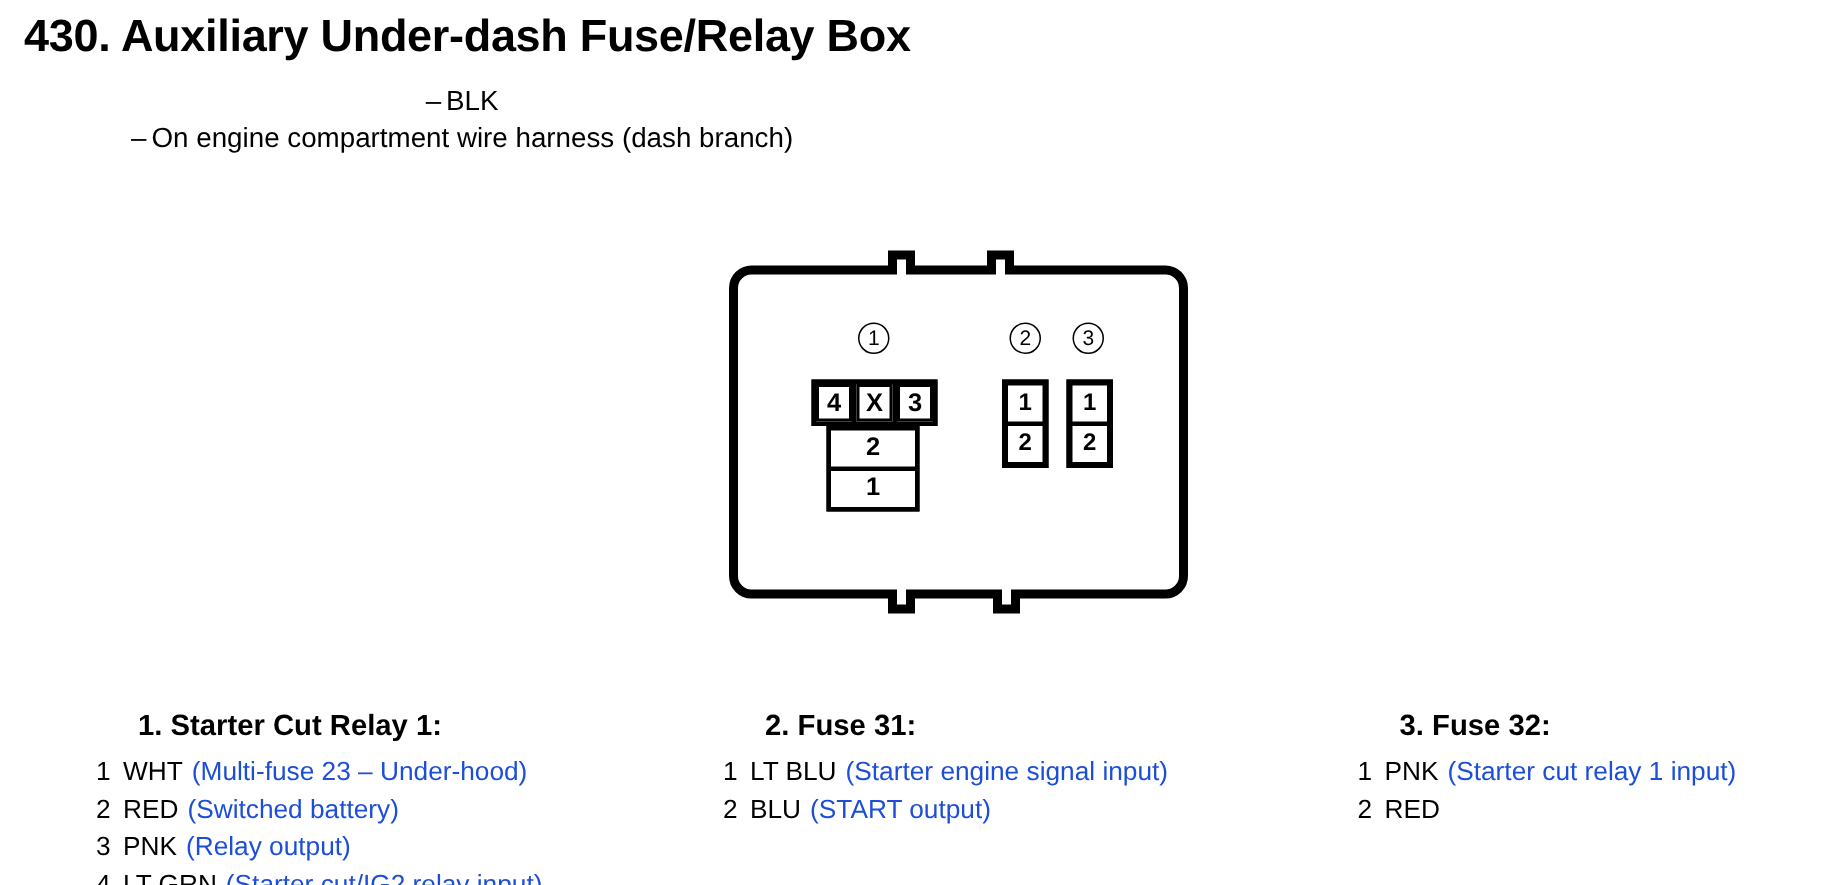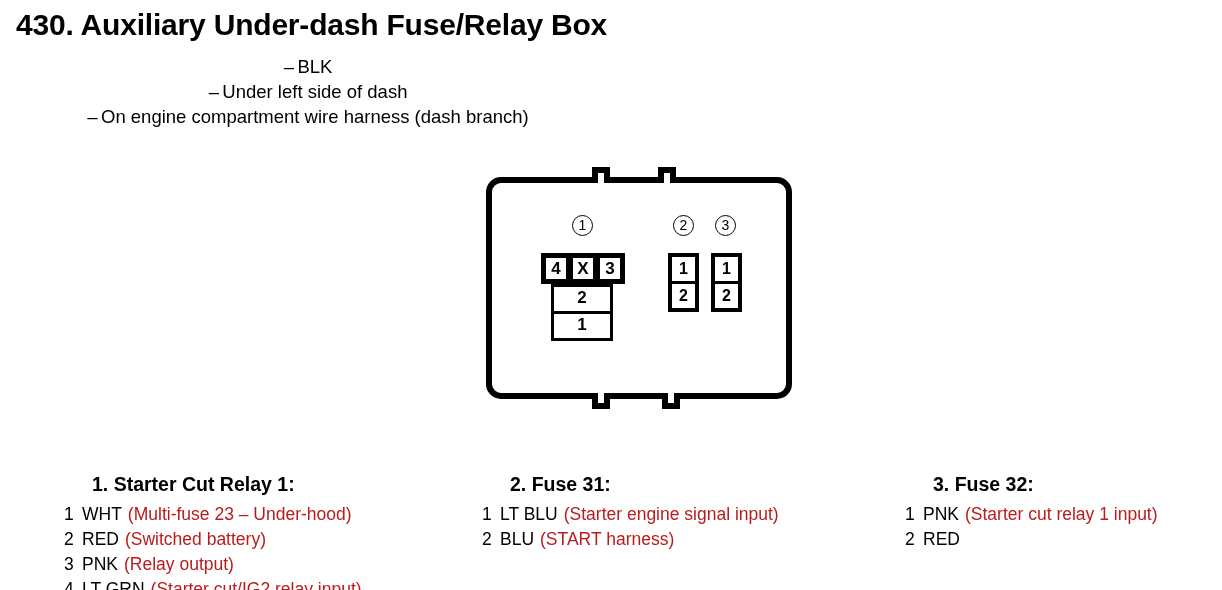--- a/index.html
+++ b/index.html
@@ -156,33 +156,30 @@
   }
   .pin-row {
     display: flex;
     font-size: 17.5px;
     height: 25px;
     line-height: 25px;
     white-space: nowrap;
   }
   .pin-num { width: 18px; flex: none; }
   .pin-color { margin-right: 6px; }
-  .pin-desc { color: #b91c1c; }
+  .pin-desc { color: #1d4ed8; }
 </style>
 </head>
 <body>
 
 <div id="title">430. Auxiliary Under-dash Fuse/Relay Box</div>
 
 <div id="bullets">
   <div class="bullet">
     <span class="dash">–</span><span>BLK</span>
-  </div>
-  <div class="bullet">
-    <span class="dash">–</span><span>Under left side of dash</span>
   </div>
   <div class="bullet">
     <span class="dash">–</span><span>On engine compartment wire harness (dash branch)</span>
   </div>
 </div>
 
 <div id="box-wrap">
 
   <svg id="box-outline" width="315" height="250" viewBox="0 0 315 250">
     <path d="M 16,20
@@ -258,21 +255,21 @@
 <div class="legend" id="legend-2">
   <h3>2. Fuse 31:</h3>
   <div class="pin-row">
     <span class="pin-num">1</span>
     <span class="pin-color">LT BLU</span>
     <span class="pin-desc">(Starter engine signal input)</span>
   </div>
   <div class="pin-row">
     <span class="pin-num">2</span>
     <span class="pin-color">BLU</span>
-    <span class="pin-desc">(START harness)</span>
+    <span class="pin-desc">(START output)</span>
   </div>
 </div>
 
 <div class="legend" id="legend-3">
   <h3>3. Fuse 32:</h3>
   <div class="pin-row">
     <span class="pin-num">1</span>
     <span class="pin-color">PNK</span>
     <span class="pin-desc">(Starter cut relay 1 input)</span>
   </div>

